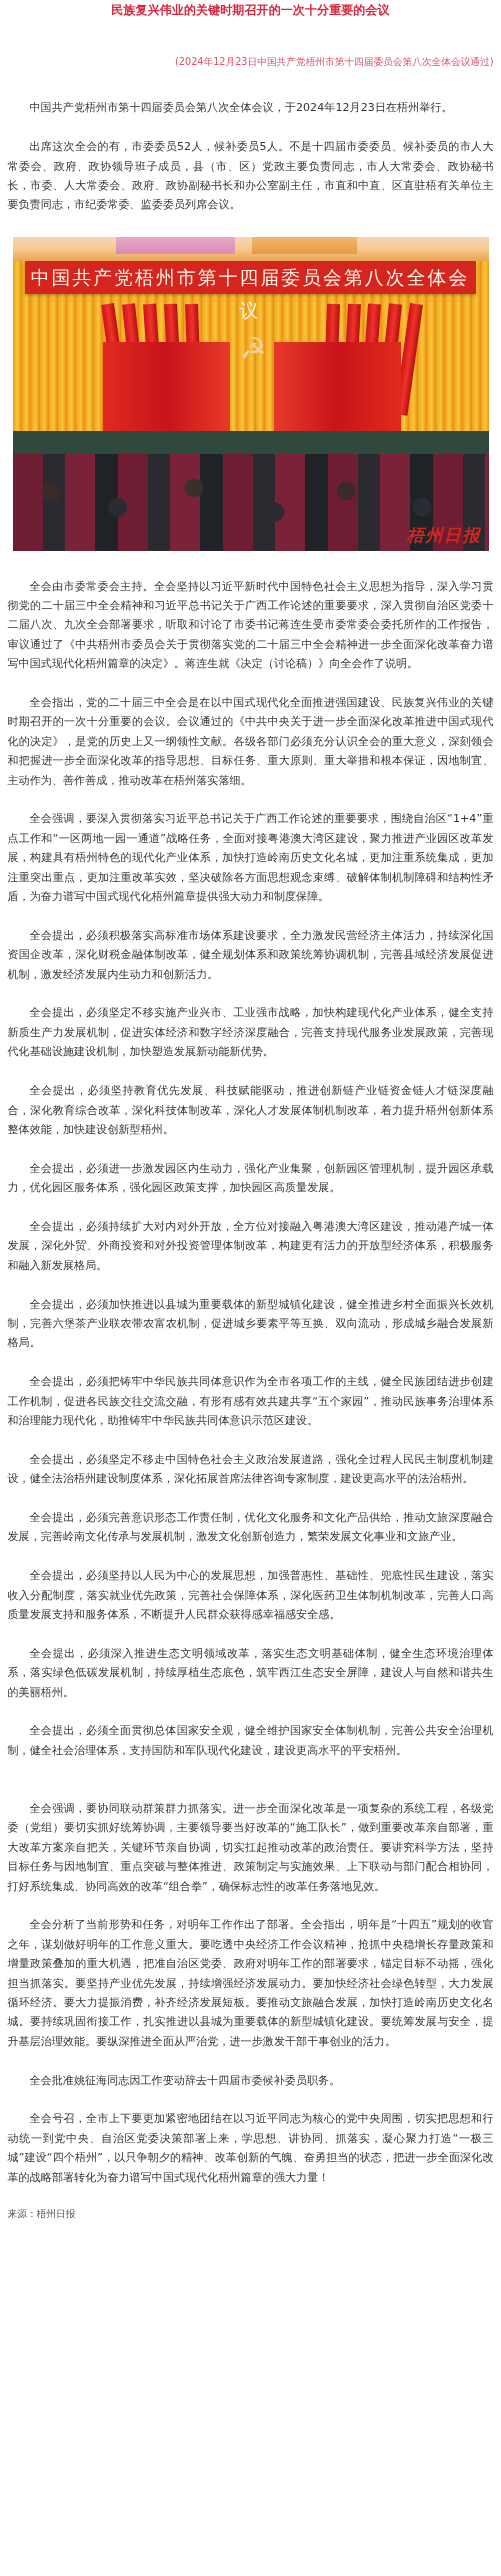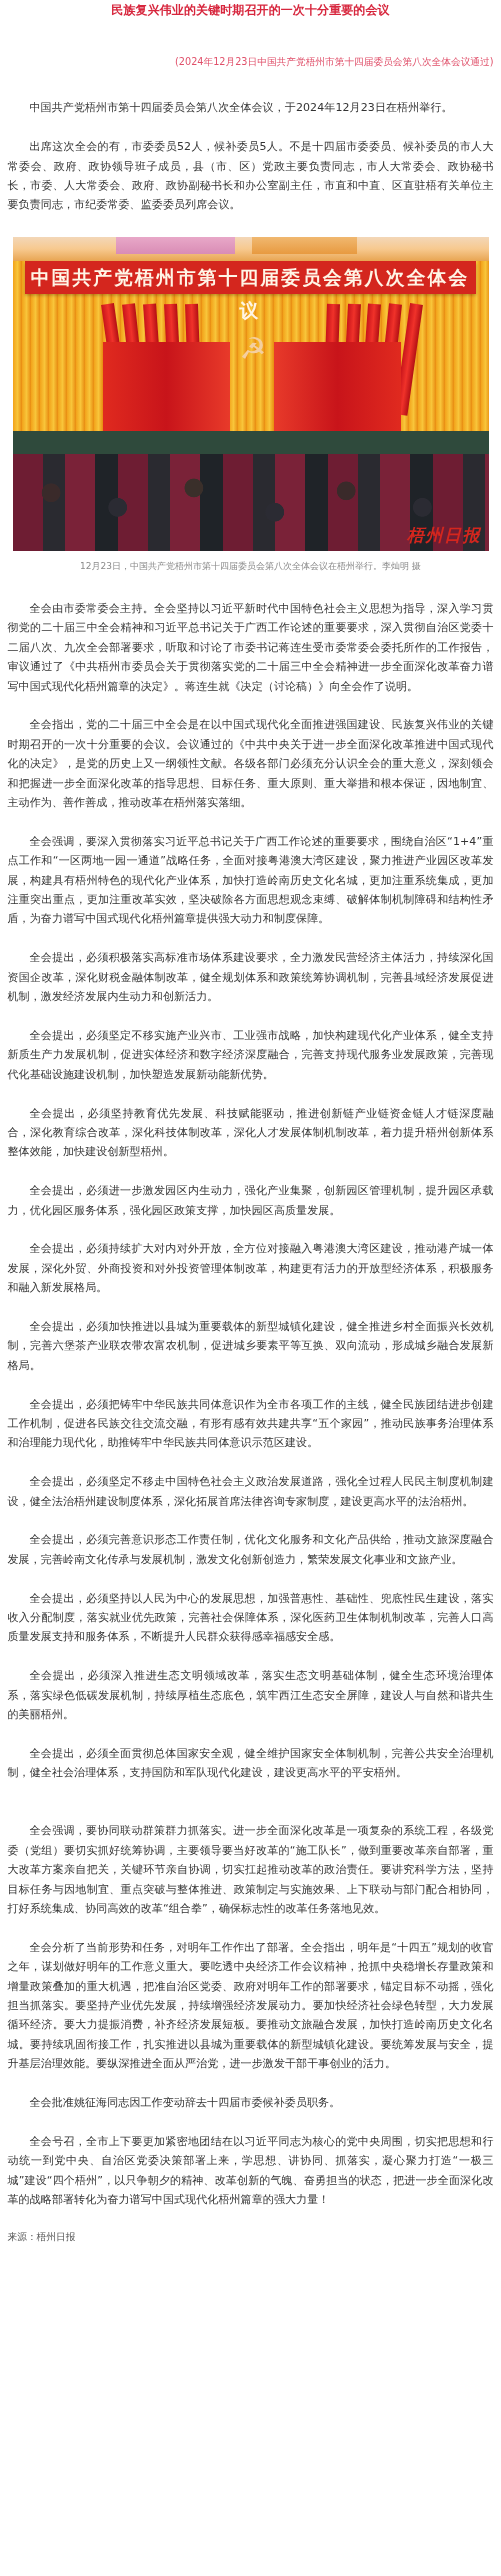--- a/index.html
+++ b/index.html
@@ -82,21 +82,21 @@
       background: repeating-linear-gradient(90deg,#f2a21a 0px,#f8c53a 4.5px,#e88a10 9px);
     }
     .photo-banner {
       position: absolute;
       left: 12px; top: 24px;
       width: 451px;
       height: 33px;
       background: #d4261e;
       color: #fff5e6;
       font-family: "DejaVu Serif", "Liberation Serif", serif;
-      font-weight: bold;
+      font-weight: normal;
       font-size: 18.7px;
       line-height: 33px;
       text-align: center;
       letter-spacing: 2.2px;
       box-shadow: 0 1.5px 3px rgba(0,0,0,0.25);
     }
     .flag {
       position: absolute;
       top: 67px;
       width: 13.4px;
@@ -202,21 +202,20 @@
     <div class="flag" style="left:376px; transform:rotate(6deg);"></div>
     <div class="flag" style="left:397px; transform:rotate(8deg);"></div>
     <div class="emblem">☭</div>
     <div class="photo-red-curtain-left"></div>
     <div class="photo-red-curtain-right"></div>
     <div class="photo-dais"></div>
     <div class="photo-audience"></div>
     <div class="photo-watermark">梧州日报</div>
   </div>
 
-  <p class="caption">12月23日，中国共产党梧州市第十四届委员会第八次全体会议在梧州举行。李灿明 摄</p>
 
   <div style="height:25.4px"></div>
 
   <p class="para">全会由市委常委会主持。全会坚持以习近平新时代中国特色社会主义思想为指导，深入学习贯彻党的二十届三中全会精神和习近平总书记关于广西工作论述的重要要求，深入贯彻自治区党委十二届八次、九次全会部署要求，听取和讨论了市委书记蒋连生受市委常委会委托所作的工作报告，审议通过了《中共梧州市委员会关于贯彻落实党的二十届三中全会精神进一步全面深化改革奋力谱写中国式现代化梧州篇章的决定》。蒋连生就《决定（讨论稿）》向全会作了说明。</p>
   <div class="gap"></div>
   <p class="para">全会指出，党的二十届三中全会是在以中国式现代化全面推进强国建设、民族复兴伟业的关键时期召开的一次十分重要的会议。会议通过的《中共中央关于进一步全面深化改革推进中国式现代化的决定》，是党的历史上又一纲领性文献。各级各部门必须充分认识全会的重大意义，深刻领会和把握进一步全面深化改革的指导思想、目标任务、重大原则、重大举措和根本保证，因地制宜、主动作为、善作善成，推动改革在梧州落实落细。</p>
   <div class="gap"></div>
   <p class="para">全会强调，要深入贯彻落实习近平总书记关于广西工作论述的重要要求，围绕自治区“1+4”重点工作和“一区两地一园一通道”战略任务，全面对接粤港澳大湾区建设，聚力推进产业园区改革发展，构建具有梧州特色的现代化产业体系，加快打造岭南历史文化名城，更加注重系统集成，更加注重突出重点，更加注重改革实效，坚决破除各方面思想观念束缚、破解体制机制障碍和结构性矛盾，为奋力谱写中国式现代化梧州篇章提供强大动力和制度保障。</p>
   <div class="gap"></div>
   <p class="para">全会提出，必须积极落实高标准市场体系建设要求，全力激发民营经济主体活力，持续深化国资国企改革，深化财税金融体制改革，健全规划体系和政策统筹协调机制，完善县域经济发展促进机制，激发经济发展内生动力和创新活力。</p>

